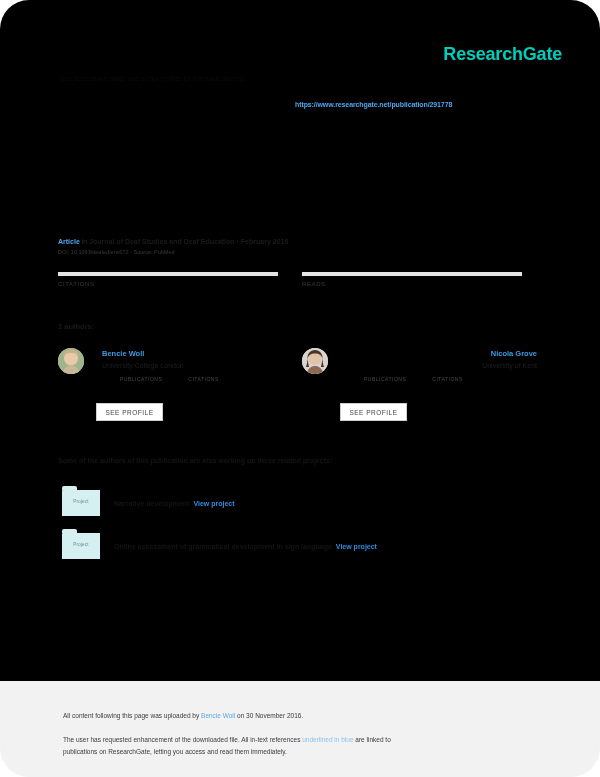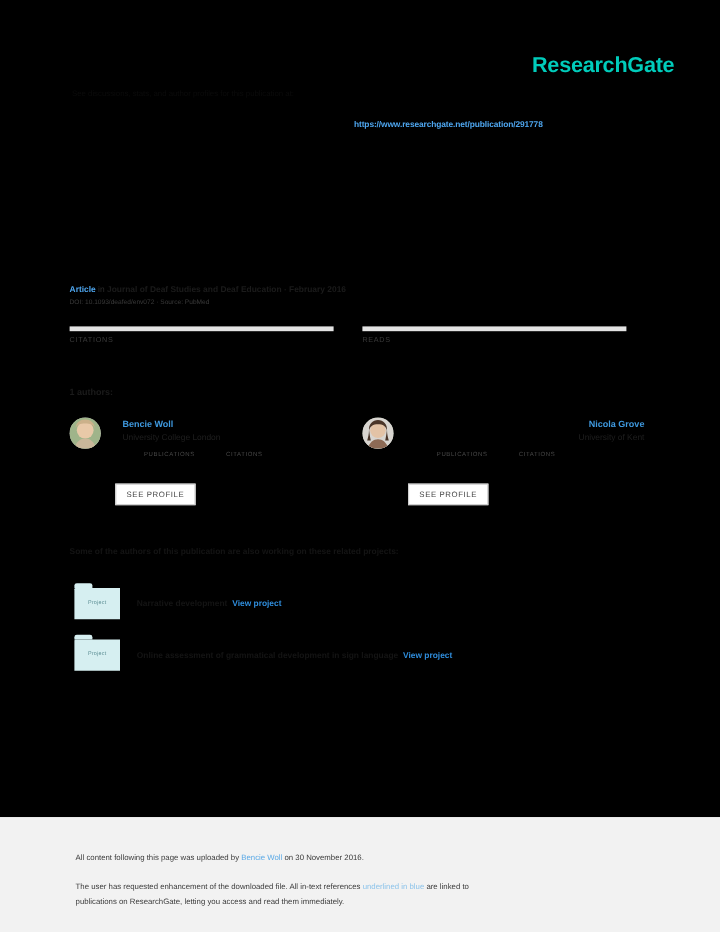--- a/index.html
+++ b/index.html
@@ -11,20 +11,21 @@
     font-family: "Liberation Sans", sans-serif;
     -webkit-font-smoothing: antialiased;
   }
 
   .page {
     position: relative;
     width: 600px;
     height: 777px;
     background: #ffffff;
     overflow: hidden;
+    border-radius: 29px;
   }
 
   
   .dark-region {
     position: absolute;
     left: 0;
     top: 0;
     width: 600px;
     height: 681px;
     background: #000000;

